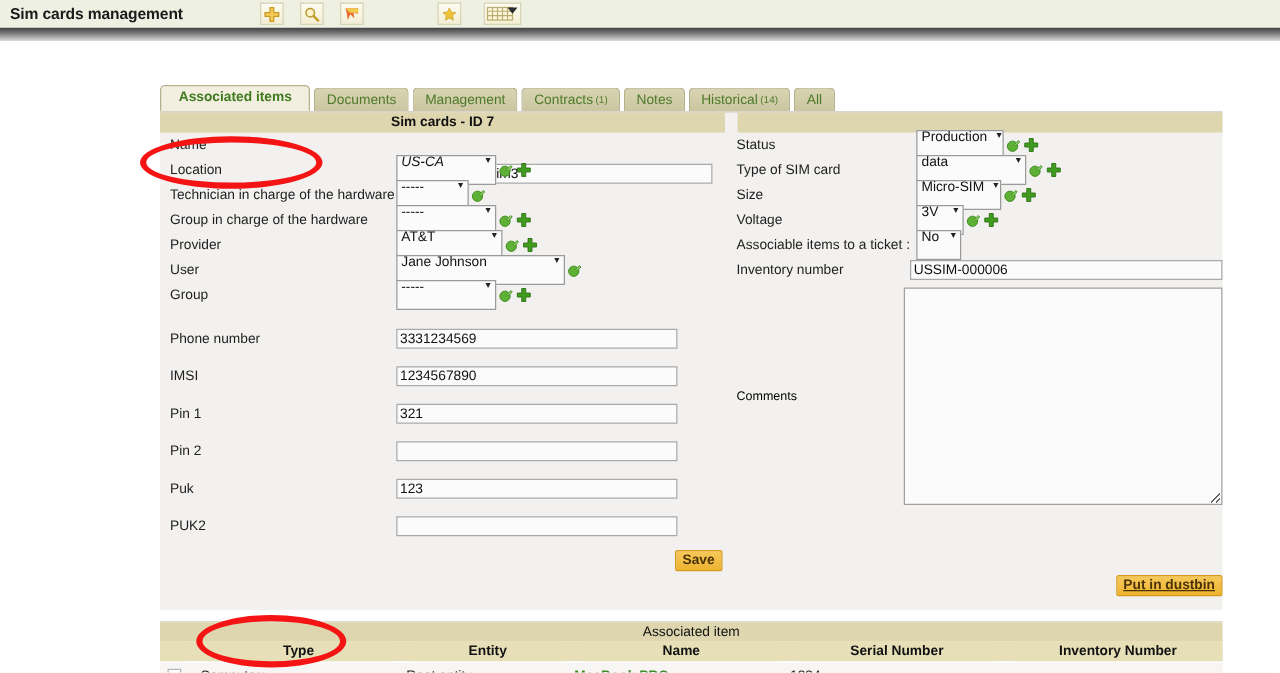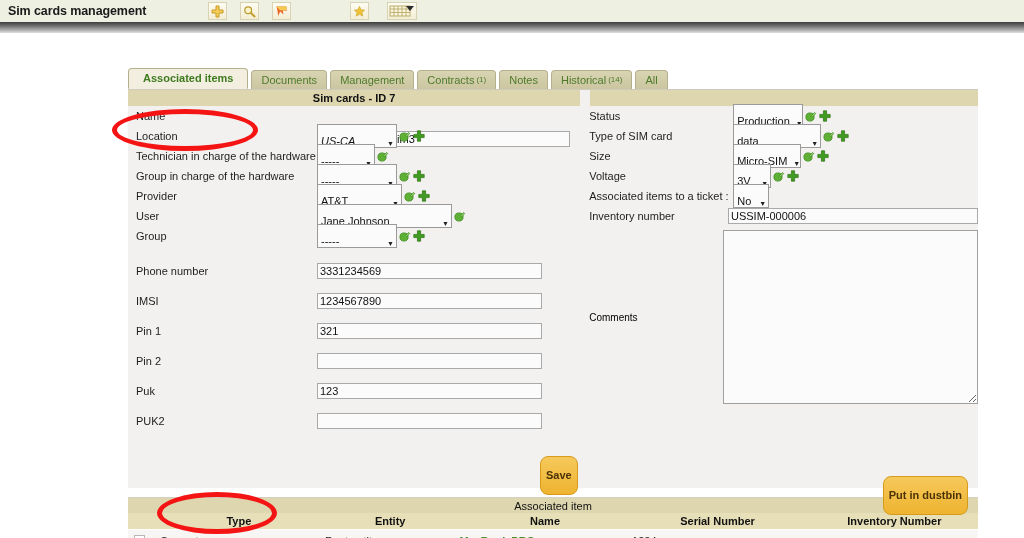--- a/index.html
+++ b/index.html
@@ -156,21 +156,21 @@
     color: #111;
     padding: 0 2px;
     outline: none;
   }
 
   .sel {
     height: 24px;
     border: 1px solid #9a9a9a;
     background: #fbfbfb;
     display: inline-flex;
-    align-items: flex-end;
+    align-items: flex-start;
     justify-content: space-between;
     font-size: 11px;
     color: #111;
     padding: 0 2px 0 3px;
     white-space: nowrap;
     line-height: 1;
   }
   .sel .caret { font-size: 7px; margin-left: 6px; color: #222; }
 
   .icobtn { width: 12px; height: 12px; display: inline-block; }
@@ -196,43 +196,43 @@
   }
 
   .save-row {
     position: relative;
     height: 20px;
     margin-top: 4px;
   }
   .btn-amber {
     background: linear-gradient(#f6c95b, #eeb330);
     border: 1px solid #d79b1c;
-    border-radius: 8px;
+    border-radius: 2px;
     font-size: 11px;
     font-weight: bold;
     color: #4a3206;
-    padding: 12px 5px;
+    padding: 1px 5px;
     line-height: 1.2;
     cursor: pointer;
     display: inline-block;
-    margin-top: 16px;
   }
   .save-btn {
     position: absolute;
     left: 412px;
     top: 0;
   }
   .dustbin-row {
     position: relative;
     height: 18px;
   }
   .dustbin-btn {
     position: absolute;
-    right: 10px;
+    right: 0;
     top: 0px;
+    text-decoration: underline;
   }
 
   
   .assoc {
     margin-top: 9px;
     background: #f2f1ef;
     border-top: 1px solid #d5d0c2;
   }
   .assoc-title {
     background: #ddd6ae;
@@ -587,21 +587,21 @@
                 <span class="icobtn"><svg width="12" height="12" viewBox="0 0 12 12">
                     <circle cx="5" cy="7" r="4.1" fill="#5eb135" stroke="#3f8a20" stroke-width="0.8"></circle>
                     <path d="M6.5,5.6 L9.6,2.4 L10.8,3.6 L7.6,6.7 Z" fill="#8fd067" stroke="#3f8a20" stroke-width="0.7"></path>
                   </svg></span>
                 <span class="icobtn"><svg width="12" height="12" viewBox="0 0 12 12">
                     <path d="M4.4,0.8 H7.6 V4.4 H11.2 V7.6 H7.6 V11.2 H4.4 V7.6 H0.8 V4.4 H4.4 Z" fill="#3f9c1e" stroke="#2c6e14" stroke-width="0.7" stroke-linejoin="round"></path>
                   </svg></span>
               </div>
             </div>
             <div class="frow">
-              <div class="flabel">Associated items to a ticket :</div>
+              <div class="flabel">Associable items to a ticket :</div>
               <div class="fctl">
                 <div class="sel" style="width: 36px;">
                   <span>No</span>
                   <span class="caret">▼</span>
                 </div>
               </div>
             </div>
             <div class="frow">
               <div class="flabel">Inventory number</div>
               <div class="fctl">

